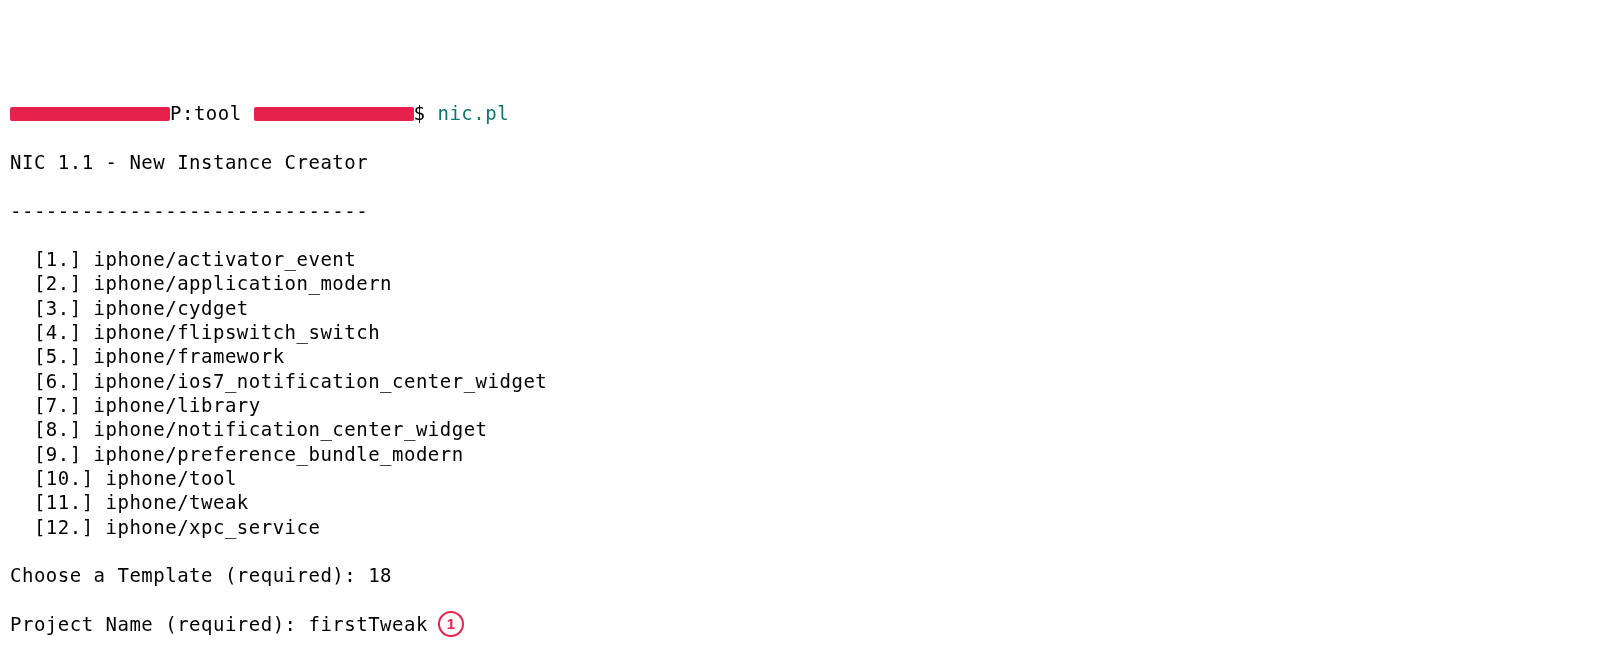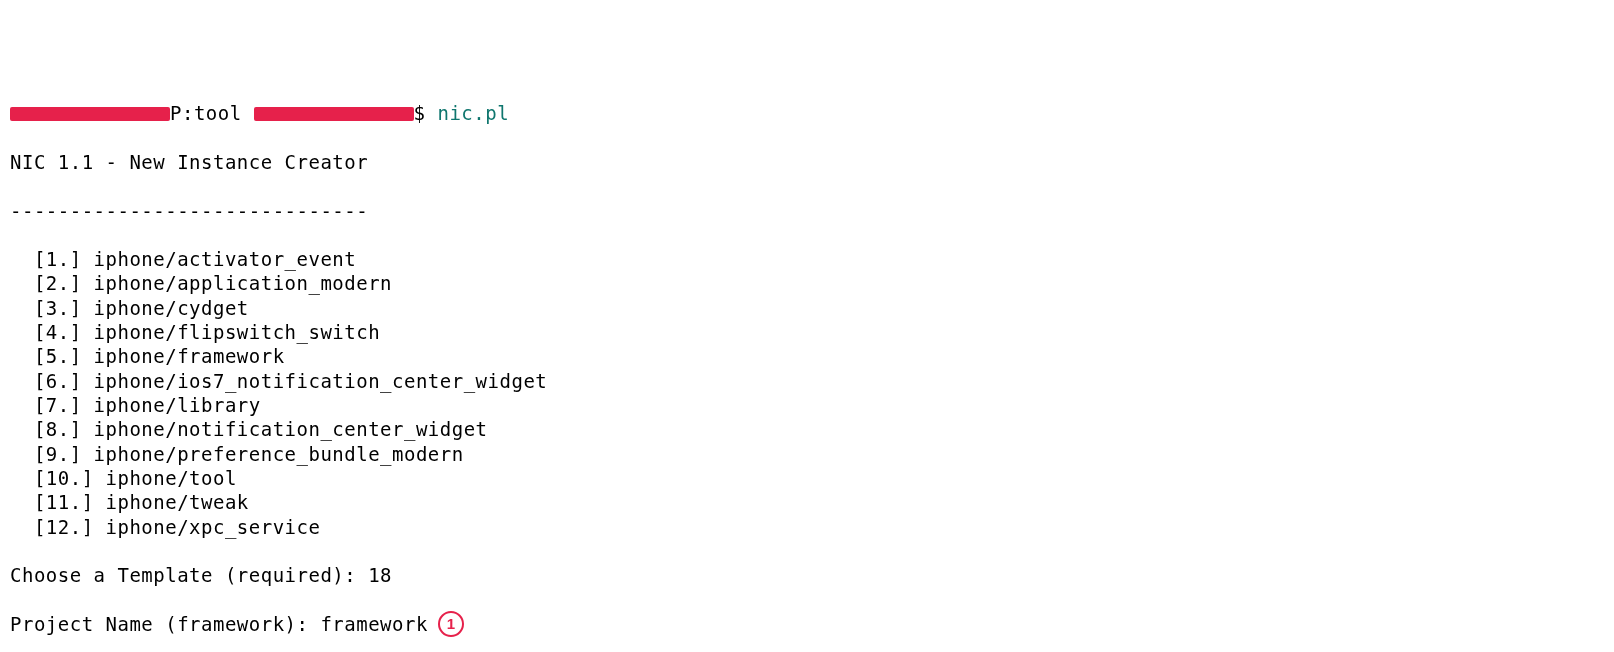--- a/index.html
+++ b/index.html
@@ -47,21 +47,21 @@
 </head>
 <body>
 
 
 
 <div class="line"><span class="redact" style="width:160px"></span><span>P:tool </span><span class="redact" style="width:160px"></span><span>$ </span><span class="cmd">nic.pl</span></div>
 <div class="line">NIC 1.1 - New Instance Creator</div>
 <div class="line">------------------------------</div>
 <div id="template-list"><div class="line">  [1.] iphone/activator_event</div><div class="line">  [2.] iphone/application_modern</div><div class="line">  [3.] iphone/cydget</div><div class="line">  [4.] iphone/flipswitch_switch</div><div class="line">  [5.] iphone/framework</div><div class="line">  [6.] iphone/ios7_notification_center_widget</div><div class="line">  [7.] iphone/library</div><div class="line">  [8.] iphone/notification_center_widget</div><div class="line">  [9.] iphone/preference_bundle_modern</div><div class="line">  [10.] iphone/tool</div><div class="line">  [11.] iphone/tweak</div><div class="line">  [12.] iphone/xpc_service</div></div>
 <div class="line"><span>Choose a Template (required): </span><span>18</span></div>
-<div class="line"><span>Project Name (framework): </span><span>framework</span><span class="anno">1</span></div>
+<div class="line"><span>Project Name (required): </span><span>firstTweak</span><span class="anno">1</span></div>
 
 
 
 
 
 
 
 
 
 

